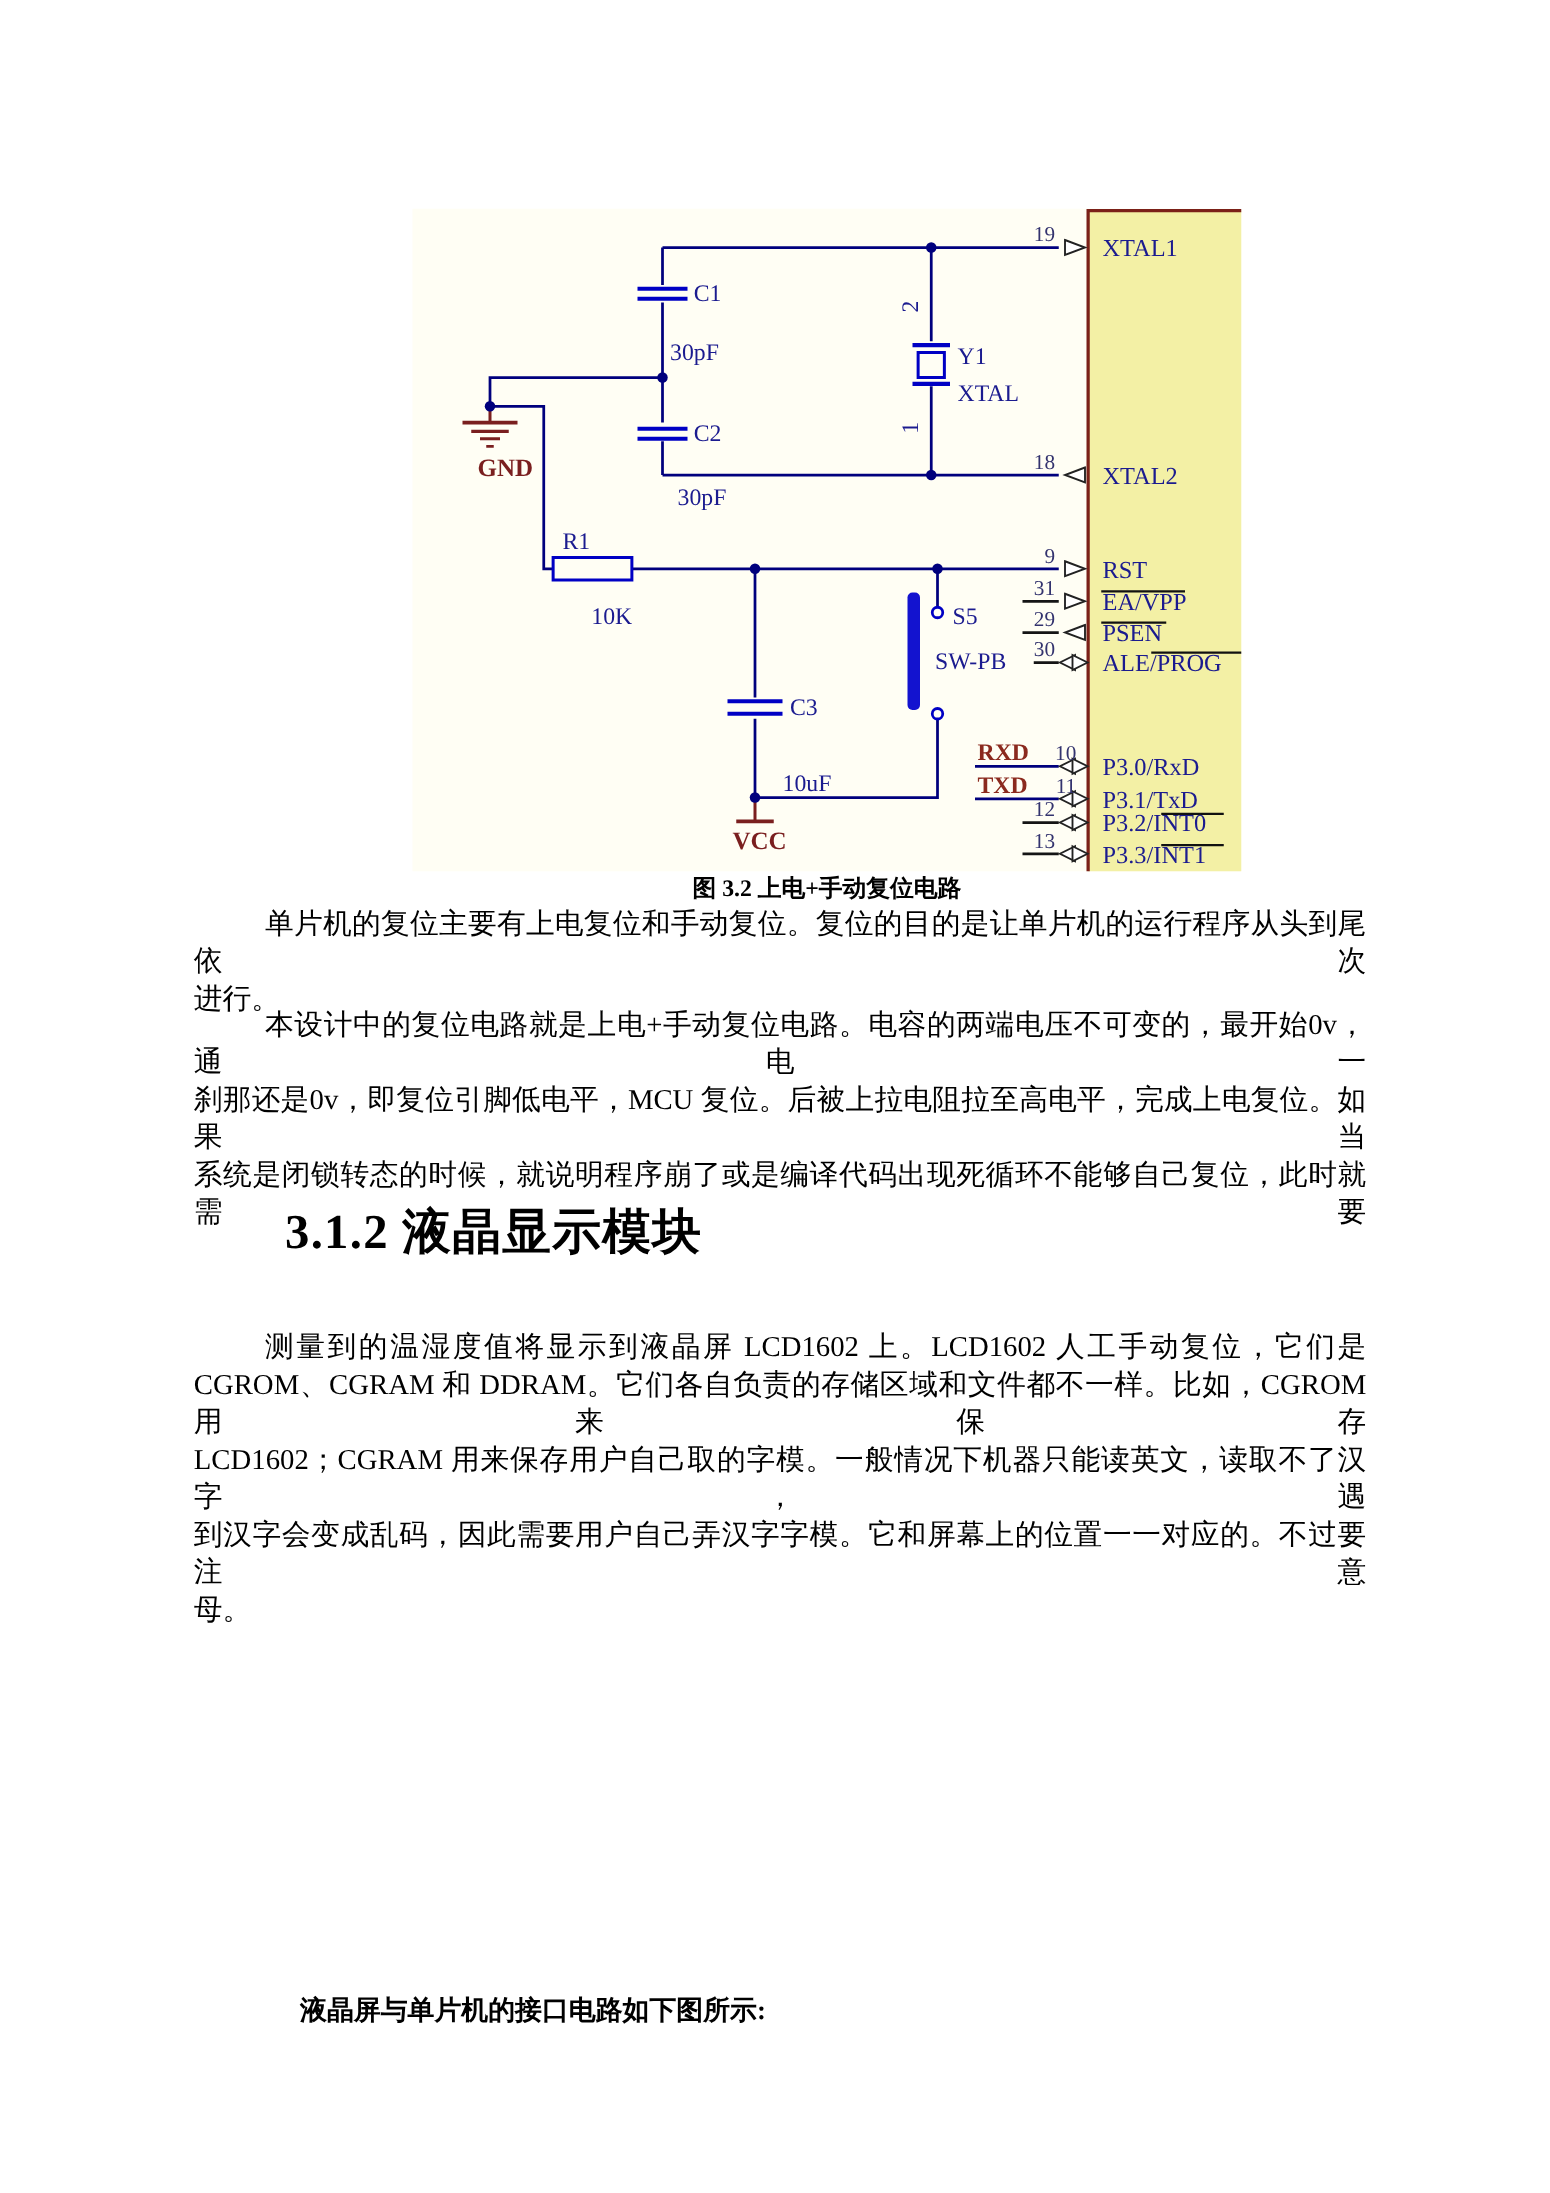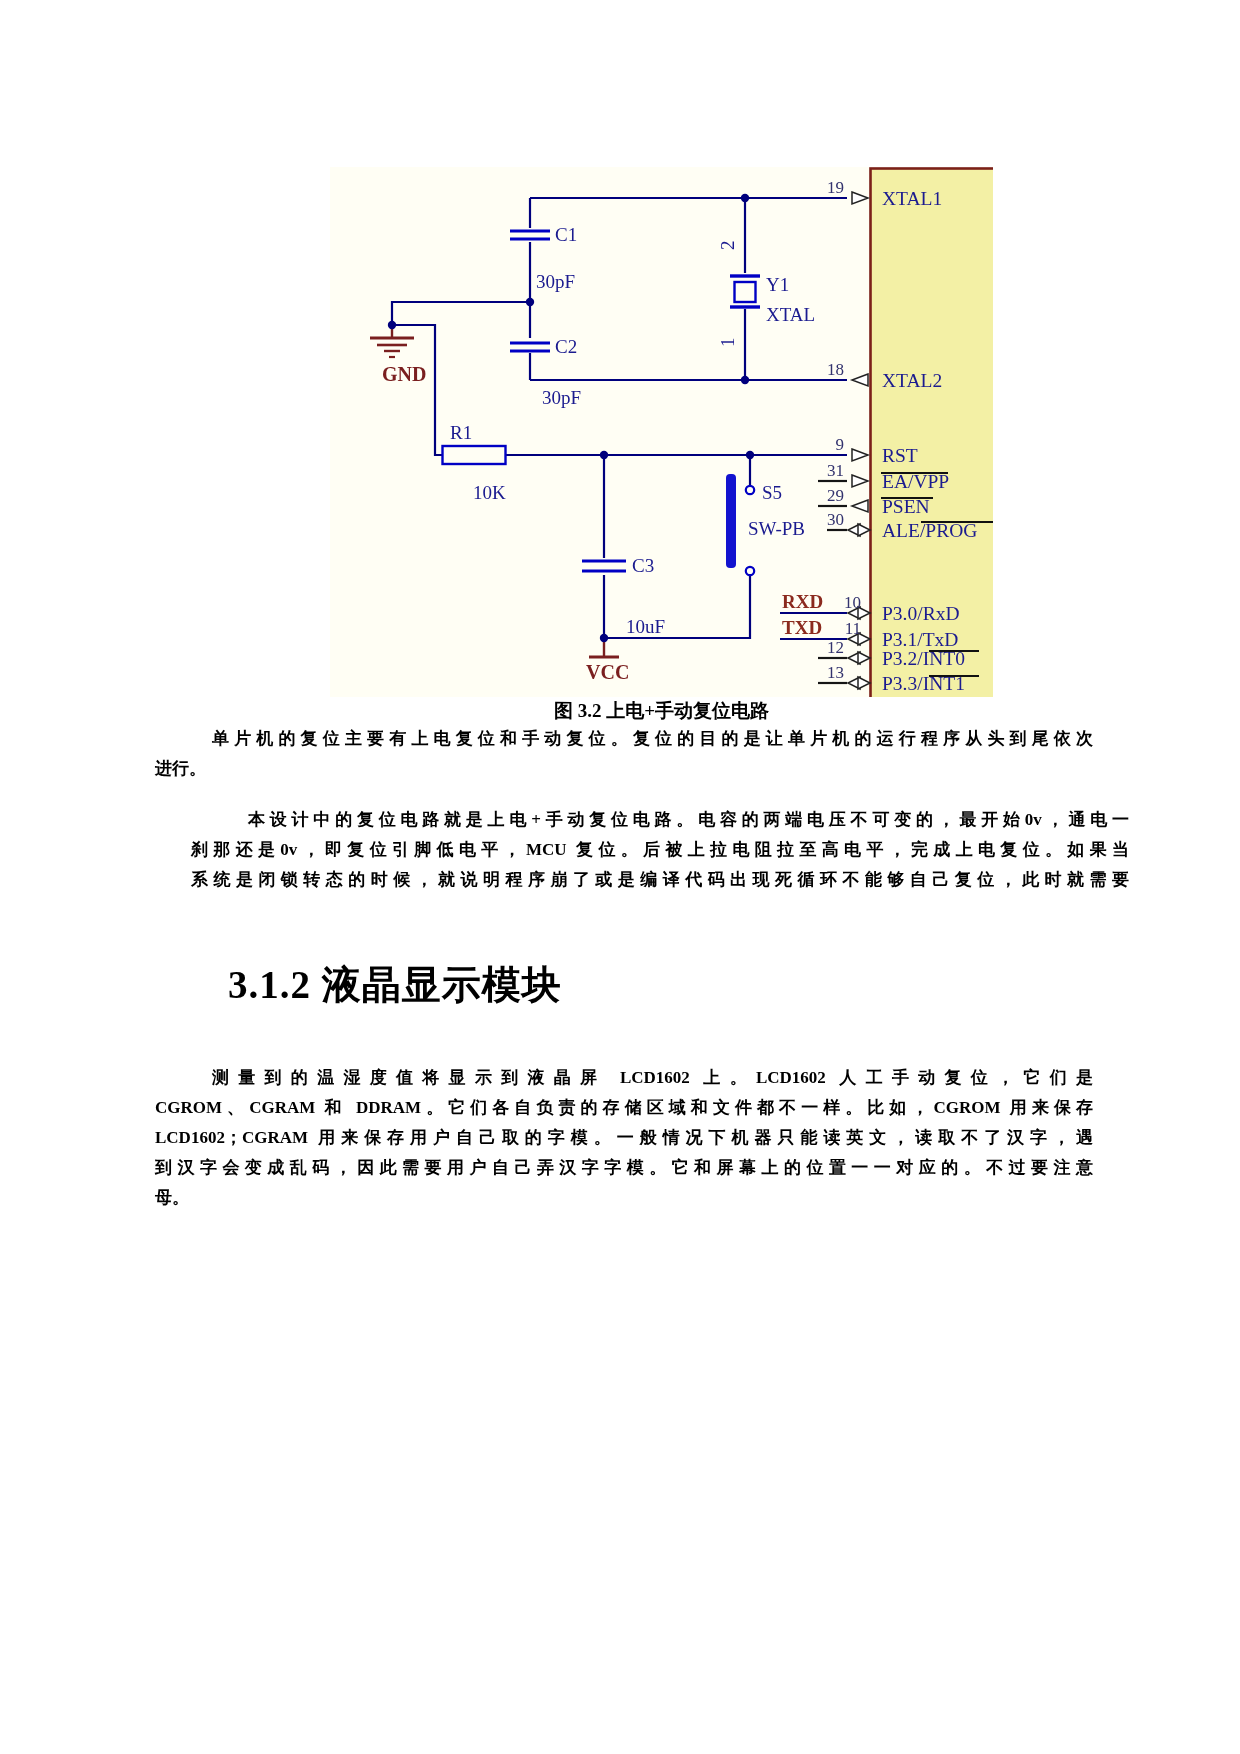--- a/index.html
+++ b/index.html
@@ -9,21 +9,21 @@
   
   #schematic-wrap{left:330px;top:167px;width:663px;height:530px;background:#fffef4;}
   svg text{font-family:"Liberation Serif","DejaVu Serif",serif;}
   .comp-label{fill:#1b1b8f;font-size:19px;}
   .pin-num{fill:#33336e;font-size:17px;}
   .pin-name{fill:#1b1b8f;font-size:19.5px;}
   .red-label{fill:#8b2a1e;font-size:19px;font-weight:bold;}
   .dkred-label{fill:#7a1f1f;font-size:20px;font-weight:bold;}
   
   .caption{left:330px;top:698px;width:663px;text-align:center;font-size:19px;font-weight:700;}
-  .body-text{left:155px;width:938px;font-size:17px;line-height:30px;font-weight:700;}
+  .body-text{left:155px;width:938px;font-size:23px;line-height:30px;font-weight:400;}
   .para-line{white-space:normal;}
   .para-line.just{text-align:justify;text-align-last:justify;}
   .para-line.first{text-indent:57px;}
   .heading{left:228px;top:958px;font-size:39px;font-weight:800;letter-spacing:1px;}
   .closing{left:240px;top:1593px;font-size:21.5px;font-weight:600;}
 </style>
 </head>
 <body>
 
 <div id="page">
@@ -181,30 +181,31 @@
     </svg>
   </div>
 
   <div class="abs caption">图 3.2 上电+手动复位电路</div>
 
   <div class="abs body-text" style="top:724px;">
       <div class="para-line just first">单片机的复位主要有上电复位和手动复位。复位的目的是让单片机的运行程序从头到尾依次</div>
       <div class="para-line">进行。</div>
     </div>
 
-  <div class="abs body-text" style="top:805px;margin-left:36px;">
+  <div class="abs body-text" style="top:805px;">
       <div class="para-line just first">本设计中的复位电路就是上电+手动复位电路。电容的两端电压不可变的，最开始0v，通电一</div>
       <div class="para-line just">刹那还是0v，即复位引脚低电平，MCU 复位。后被上拉电阻拉至高电平，完成上电复位。如果当</div>
       <div class="para-line just">系统是闭锁转态的时候，就说明程序崩了或是编译代码出现死循环不能够自己复位，此时就需要</div>
     </div>
 
   <div class="abs heading">3.1.2 液晶显示模块</div>
 
   <div class="abs body-text" style="top:1063px;">
       <div class="para-line just first">测量到的温湿度值将显示到液晶屏 LCD1602 上。LCD1602 人工手动复位，它们是</div>
       <div class="para-line just">CGROM、CGRAM 和 DDRAM。它们各自负责的存储区域和文件都不一样。比如，CGROM 用来保存</div>
       <div class="para-line just">LCD1602；CGRAM 用来保存用户自己取的字模。一般情况下机器只能读英文，读取不了汉字，遇</div>
       <div class="para-line just">到汉字会变成乱码，因此需要用户自己弄汉字字模。它和屏幕上的位置一一对应的。不过要注意</div>
       <div class="para-line">母。</div>
     </div>
 
+  <div class="abs closing">液晶屏与单片机的接口电路如下图所示:</div>
 
 </div>
 
 </body></html>

